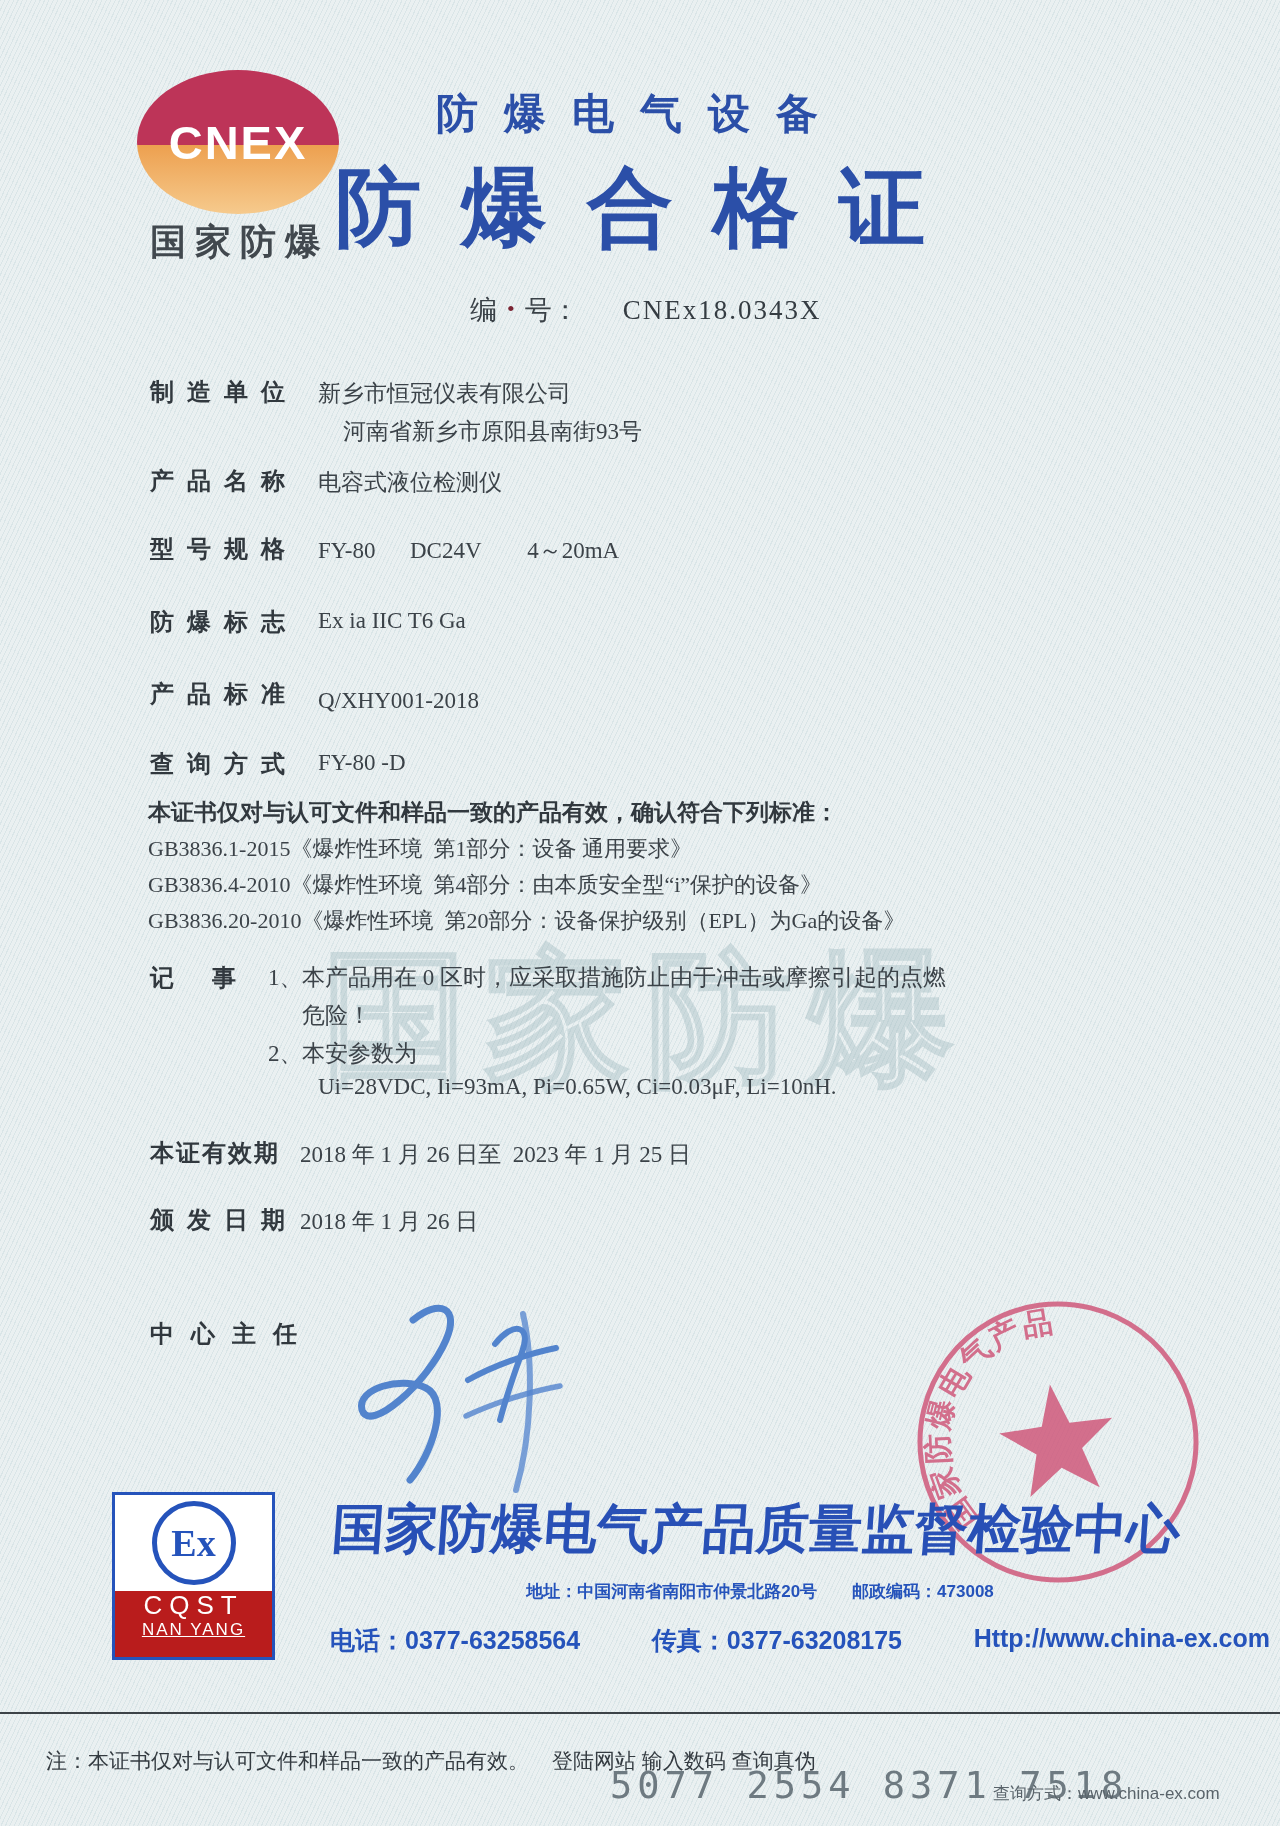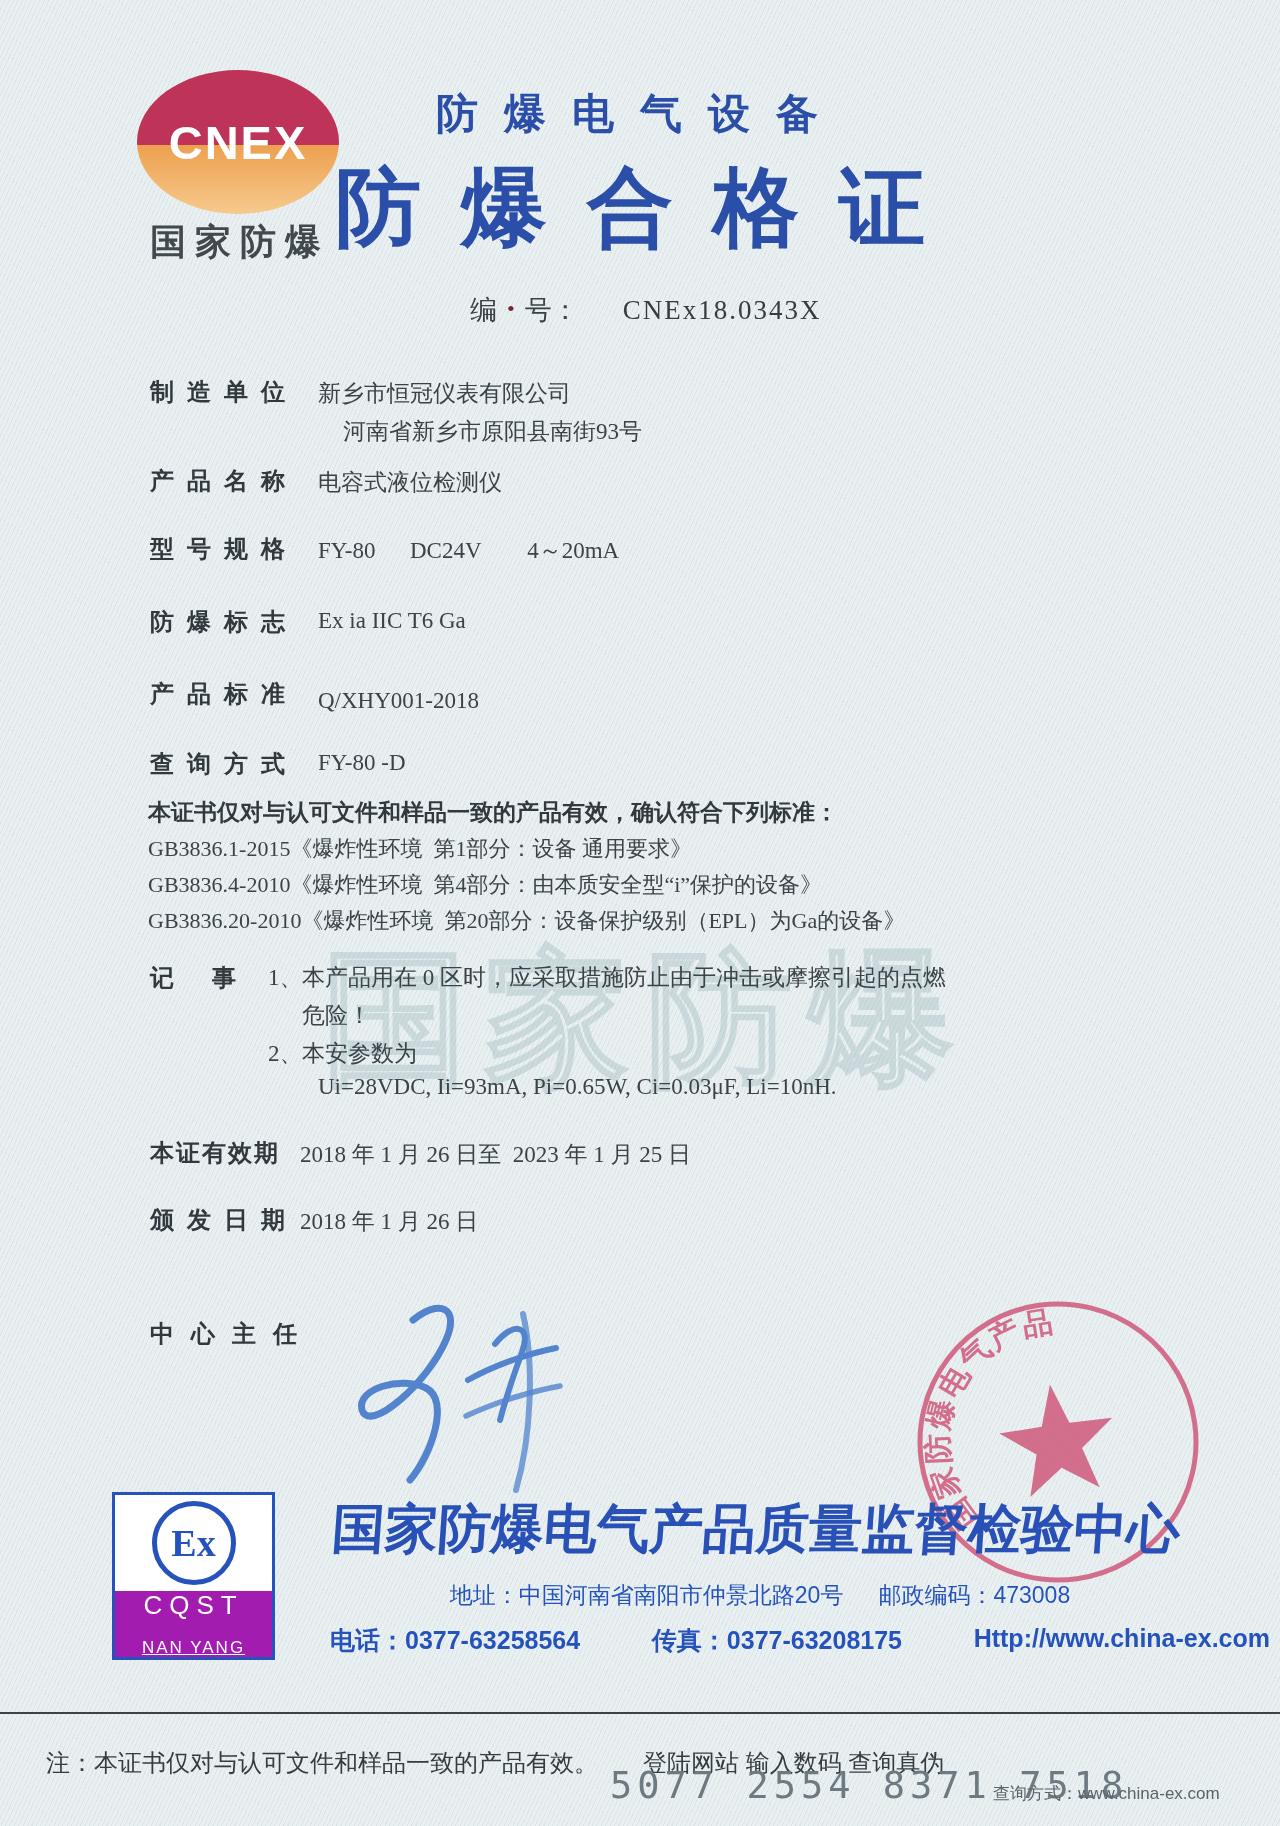--- a/index.html
+++ b/index.html
@@ -47,32 +47,32 @@
   .watermark{left:322px;top:922px;font-size:146px;font-weight:bold;letter-spacing:16px;
     color:transparent;-webkit-text-stroke:2px rgba(150,178,184,0.35);white-space:nowrap;}
 
   
   .ex-box{left:112px;top:1492px;width:163px;height:168px;border:3px solid #2553bb;background:#fff;
     box-sizing:border-box;display:flex;flex-direction:column;}
   .ex-top{flex:1;display:flex;align-items:center;justify-content:center;background:#fff;}
   .ex-circle{width:84px;height:84px;border:5px solid #2553bb;border-radius:50%;
     display:flex;align-items:center;justify-content:center;box-sizing:border-box;}
   .ex-mark{color:#2553bb;font-size:38px;font-weight:bold;font-family:"Liberation Serif",serif;}
-  .ex-band{height:66px;background:#a21caf;color:#fff;display:flex;flex-direction:column;
-    align-items:center;justify-content:space-between;line-height:1.12;}
+  .ex-band{height:66px;background:#b91c1c;color:#fff;display:flex;flex-direction:column;
+    align-items:center;justify-content:flex-start;line-height:1.12;}
   .ex-band .l1{font-size:26px;letter-spacing:7px;}
   .ex-band .l2{font-size:17px;letter-spacing:2px;text-decoration:underline;}
   .org-name{left:332px;top:1494px;font-size:53px;font-weight:bold;color:#2850b6;
     font-family:"Liberation Serif",serif;white-space:nowrap;transform:skewX(-4deg);}
   .addr-row{left:330px;top:1580px;width:860px;display:flex;justify-content:center;gap:35px;
-    font-size:23px;font-weight:normal;color:#2553bb;white-space:nowrap;}
+    font-size:17px;font-weight:bold;color:#2553bb;white-space:nowrap;}
   .tel-row{left:330px;top:1624px;width:940px;display:flex;justify-content:space-between;
     font-size:25px;font-weight:bold;color:#2553bb;white-space:nowrap;}
   .rule{left:0;top:1712px;width:1280px;height:2px;background:#3c4247;}
-  .note-row{left:46px;top:1747px;display:flex;gap:45px;font-size:24px;color:#343b41;white-space:nowrap;}
+  .note-row{left:46px;top:1747px;display:flex;gap:23px;font-size:21px;color:#343b41;white-space:nowrap;}
   .code-num{left:610px;top:1764px;font-size:37px;color:#6e7a81;letter-spacing:5px;
     font-family:"DejaVu Sans Mono",monospace;}
   .query{left:993px;top:1782px;font-size:17px;color:#59636a;}
 
   .sig-label{letter-spacing:17px;}
   .remark-label{letter-spacing:38px;}
   .validity-label{letter-spacing:2px;}
 </style>
 </head>
 <body>

